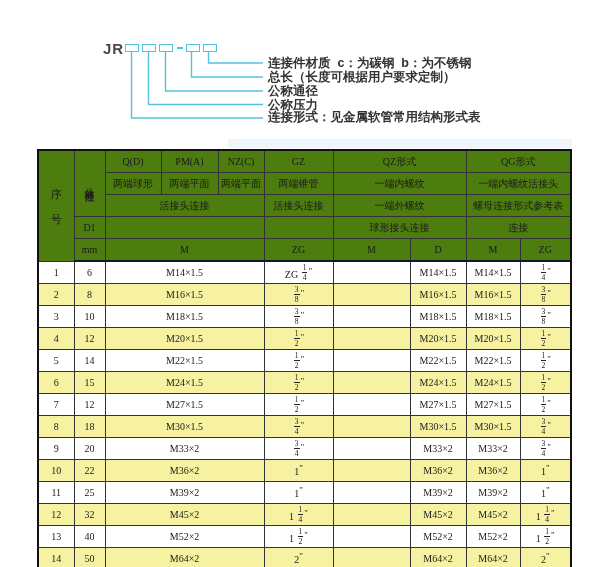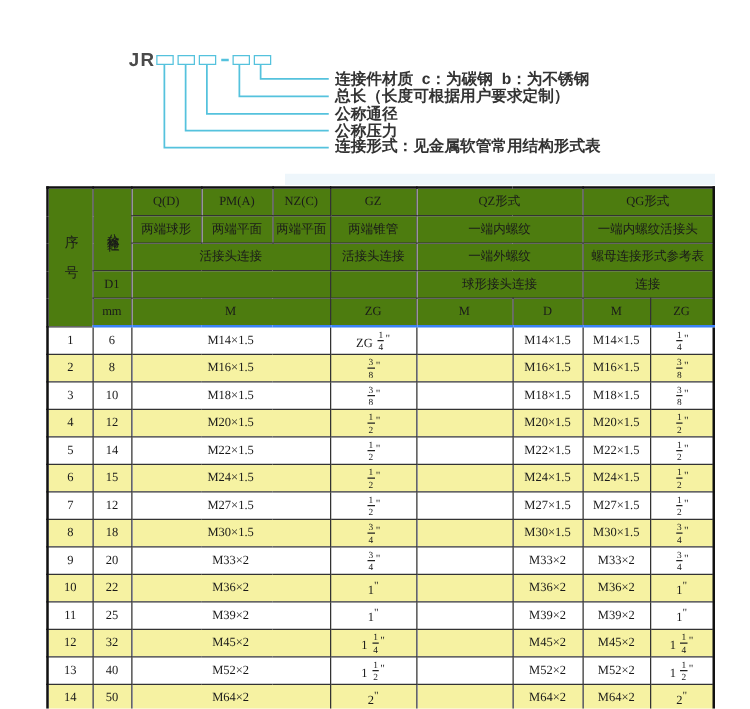--- a/index.html
+++ b/index.html
@@ -24,21 +24,21 @@
   .page-title{position:absolute;left:38px;top:123px;font-family:"DejaVu Serif","Liberation Serif",serif;
               font-size:21px;font-weight:bold;color:#111111;letter-spacing:3px;}
 
   
   table.ref{position:absolute;left:37px;top:149px;width:533px;border-collapse:collapse;
             table-layout:fixed;border:2px solid #111111;}
   table.ref th,table.ref td{border:1px solid #333333;text-align:center;vertical-align:middle;
             padding:0;font-weight:normal;font-size:10px;line-height:1.1;height:21px;
             overflow:hidden;}
   table.ref thead th{background:#4d7c0f;}
-  tr.hdr-last th{border-bottom:2px solid #3b82f6;}
+  tr.hdr-last th{border-bottom:2px solid #0f172a;}
   tbody tr.alt td{background:#f6f2a2;}
   tbody td{background:#ffffff;}
   .vtext{writing-mode:vertical-rl;text-orientation:upright;display:inline-block;
          font-size:10px;letter-spacing:2px;}
   .vtext.seq-v{font-size:11px;letter-spacing:26px;}
 
   
   .frac{display:inline-block;vertical-align:-3px;text-align:center;font-size:7.5px;
         line-height:1;margin:0 1px;}
   .fn{display:block;border-bottom:1px solid #222222;padding:0 1px 1px;}

